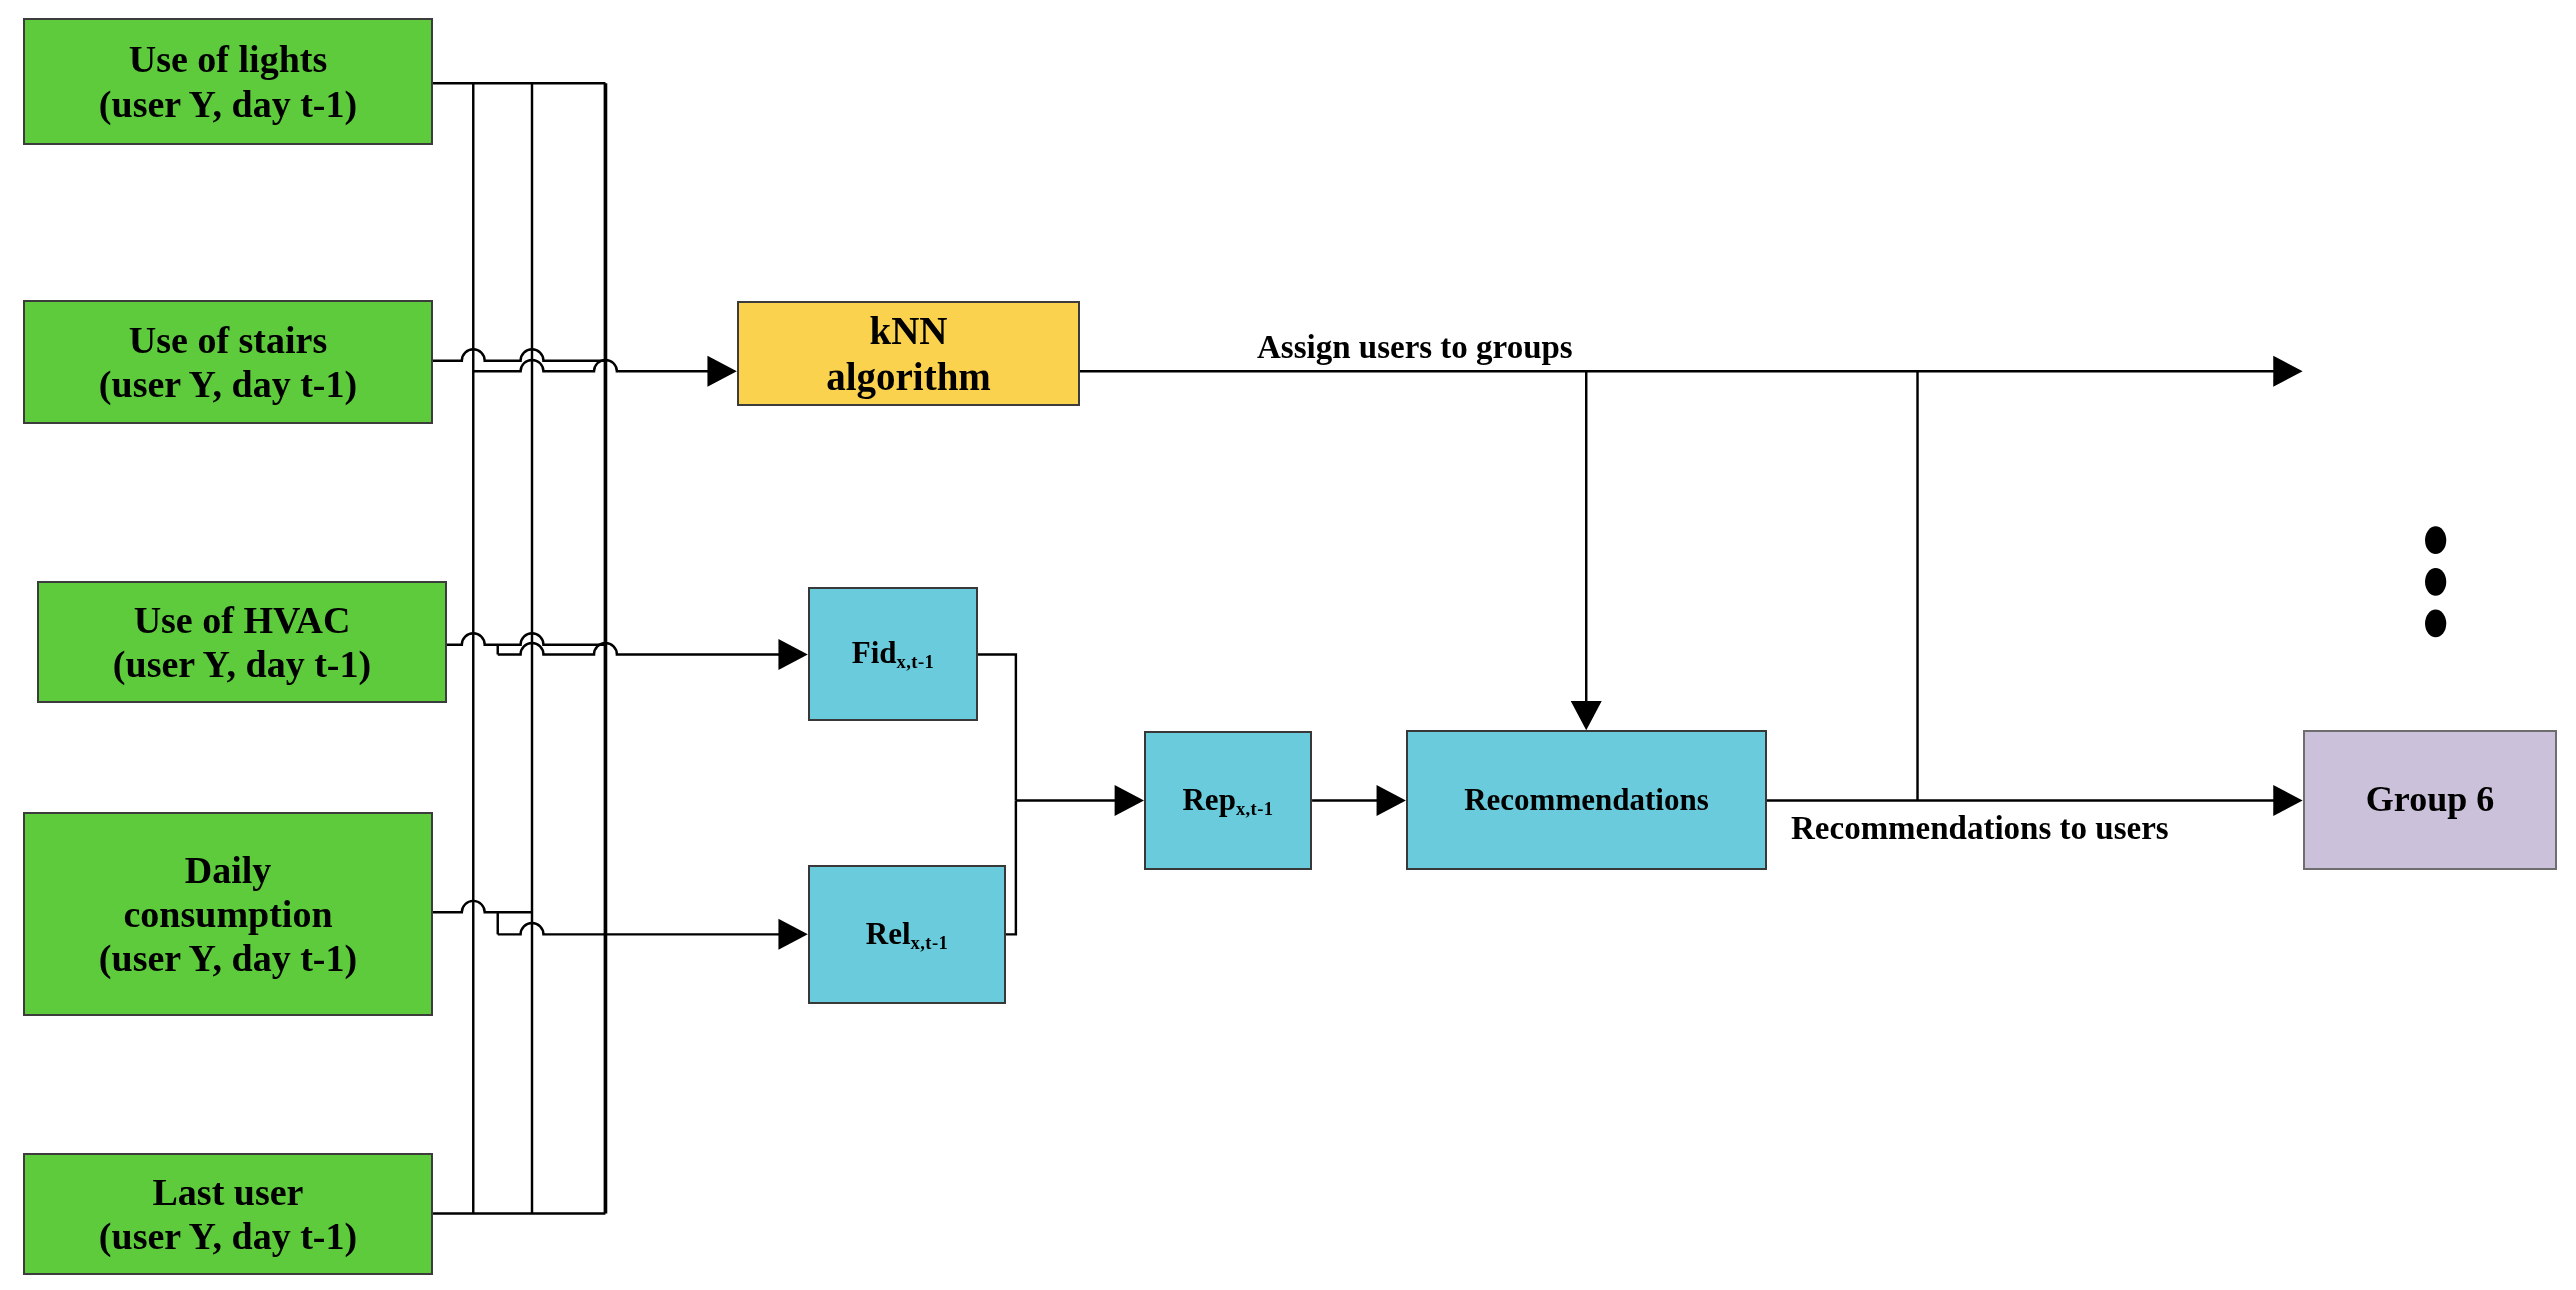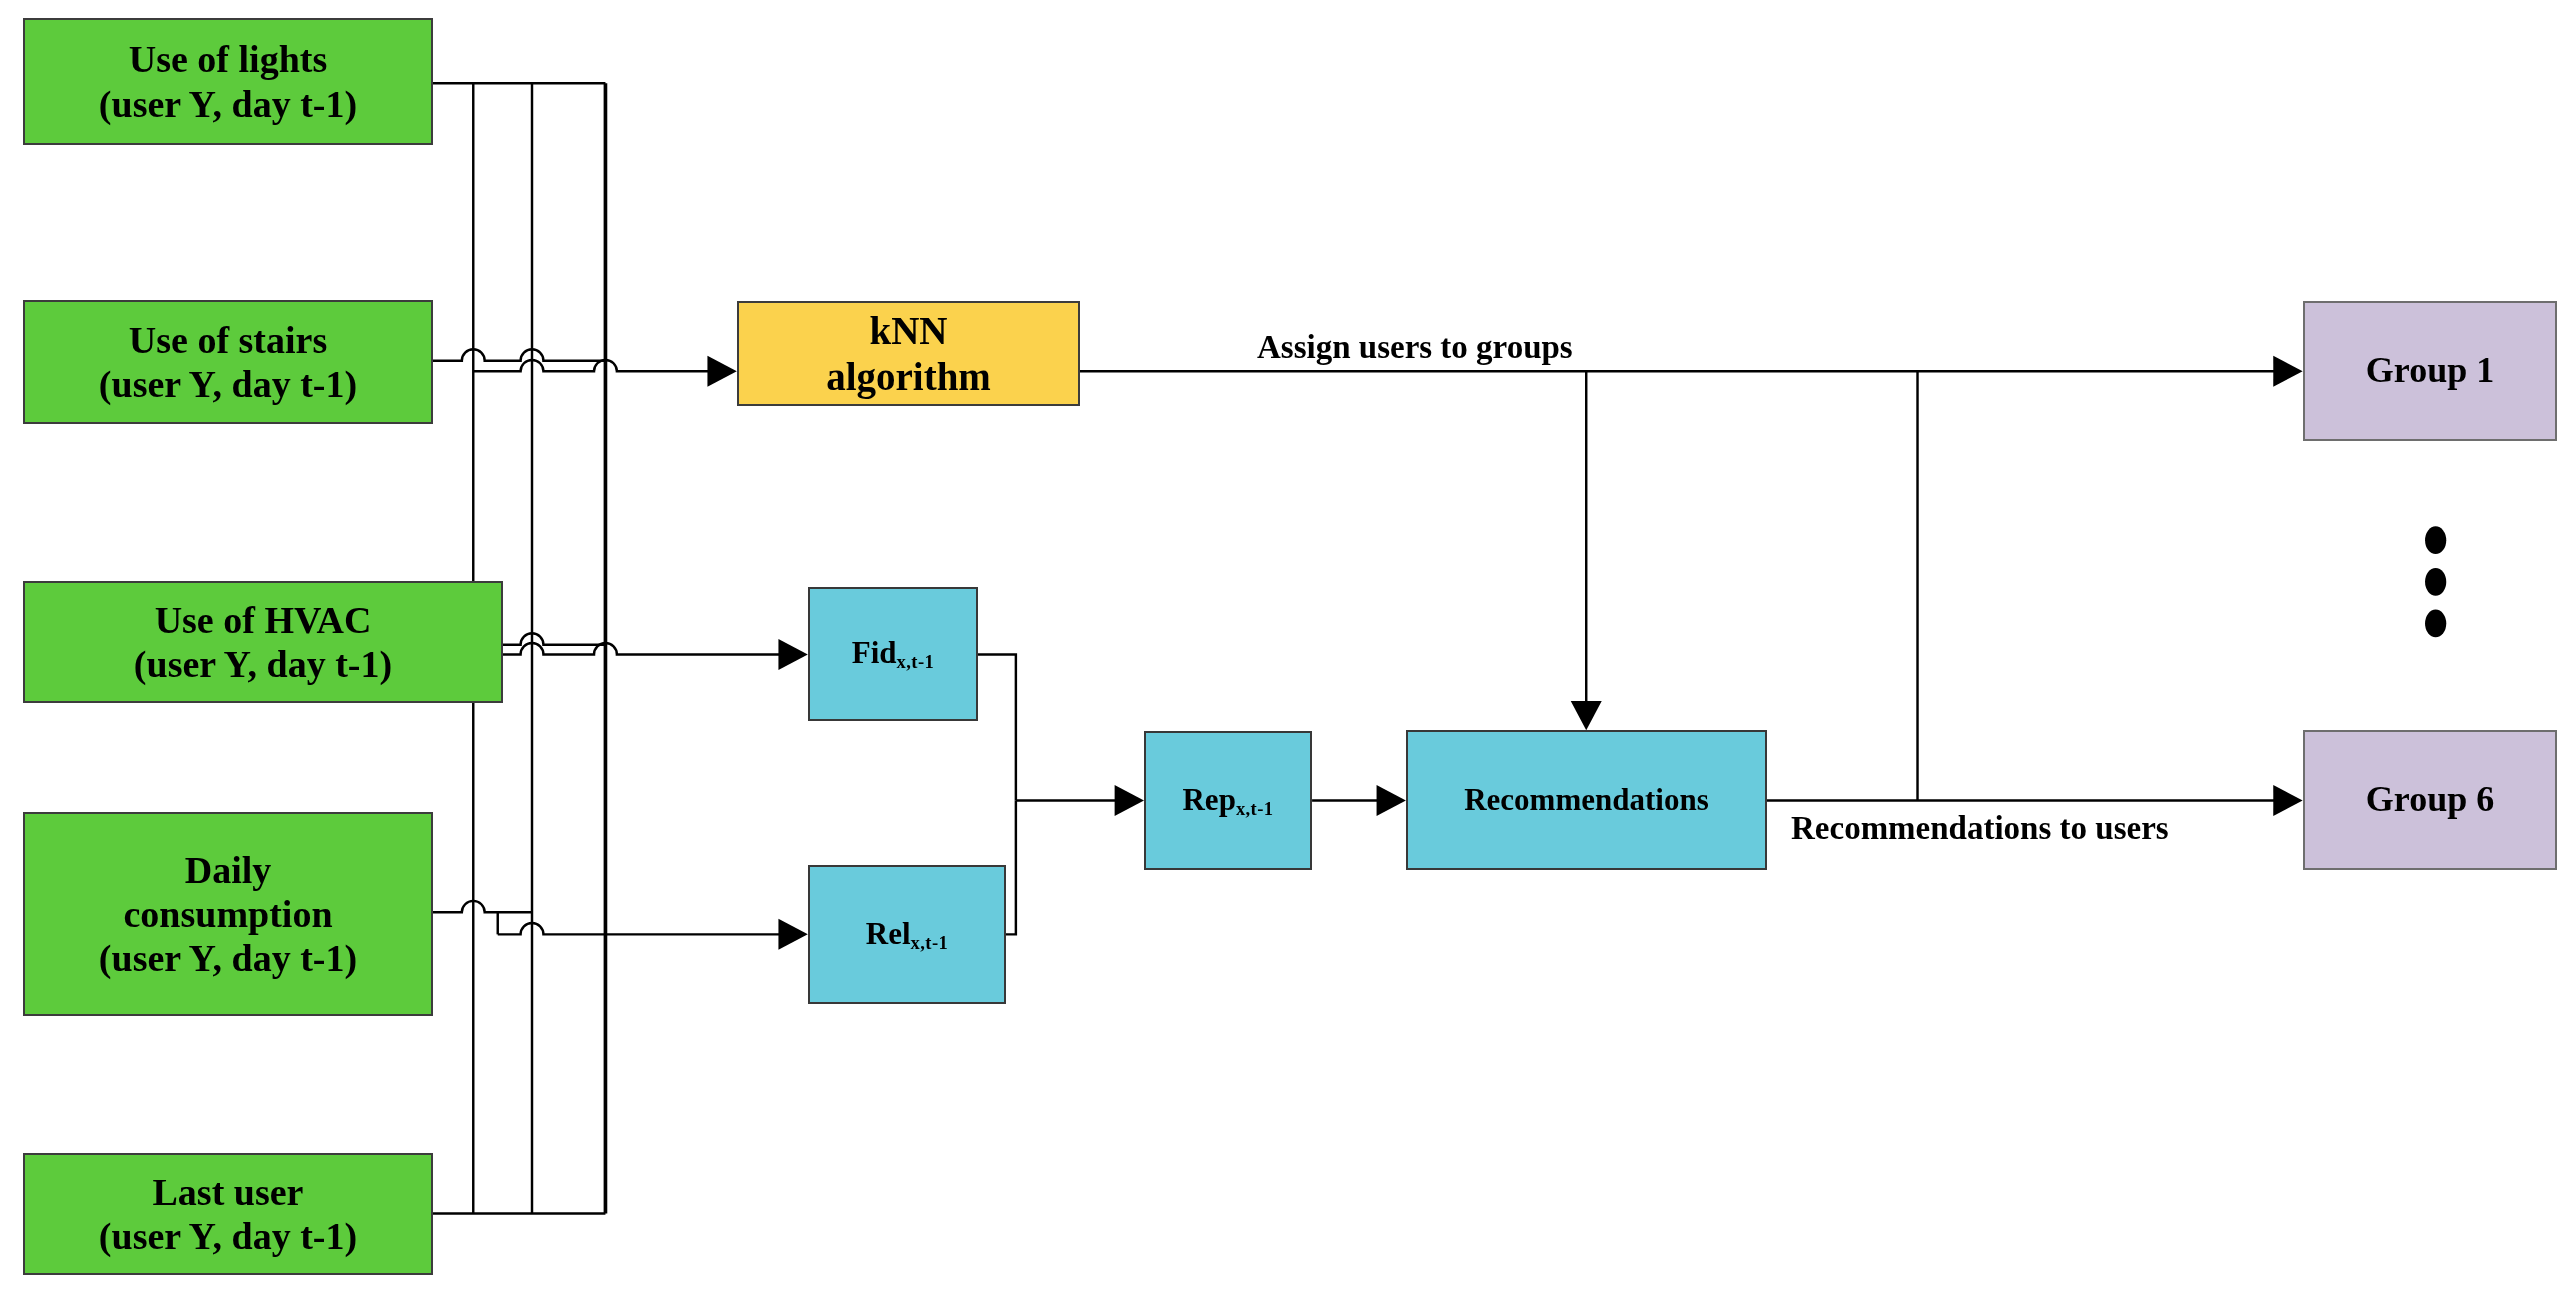--- a/index.html
+++ b/index.html
@@ -83,21 +83,21 @@
   <div class="node node-green" style="left:23px;top:18px;width:410px;height:127px">
     <span>Use of lights</span>
     <span>(user Y, day t-1)</span>
   </div>
 
   <div class="node node-green" style="left:23px;top:300px;width:410px;height:124px">
     <span>Use of stairs</span>
     <span>(user Y, day t-1)</span>
   </div>
 
-  <div class="node node-green" style="left:23px;top:581px;width:480px;height:122px">
+  <div class="node node-green" style="left:37px;top:581px;width:410px;height:122px">
     <span>Use of HVAC</span>
     <span>(user Y, day t-1)</span>
   </div>
 
   <div class="node node-green" style="left:23px;top:812px;width:410px;height:204px">
     <span>Daily</span>
     <span>consumption</span>
     <span>(user Y, day t-1)</span>
   </div>
 
@@ -120,23 +120,20 @@
   </div>
 
   <div class="node node-cyan" style="left:1144px;top:731px;width:168px;height:139px">
     <span class="formula"><span>Rep</span><sub>x,t-1</sub></span>
   </div>
 
   <div class="node node-cyan" style="left:1406px;top:730px;width:361px;height:140px">
     <span>Recommendations</span>
   </div>
 
-  <div class="node node-lavender" style="left:2303px;top:301px;width:254px;height:140px">
-    <span>Group 1</span>
-  </div>
 
   <div class="node node-lavender" style="left:2303px;top:730px;width:254px;height:140px">
     <span>Group 6</span>
   </div>
 
   <div class="edge-label" style="left:1257px;top:331px;width:490px">Assign users to groups</div>
 
   <div class="edge-label" style="left:1791px;top:812px;width:530px">Recommendations to users</div>
 
 </div>

